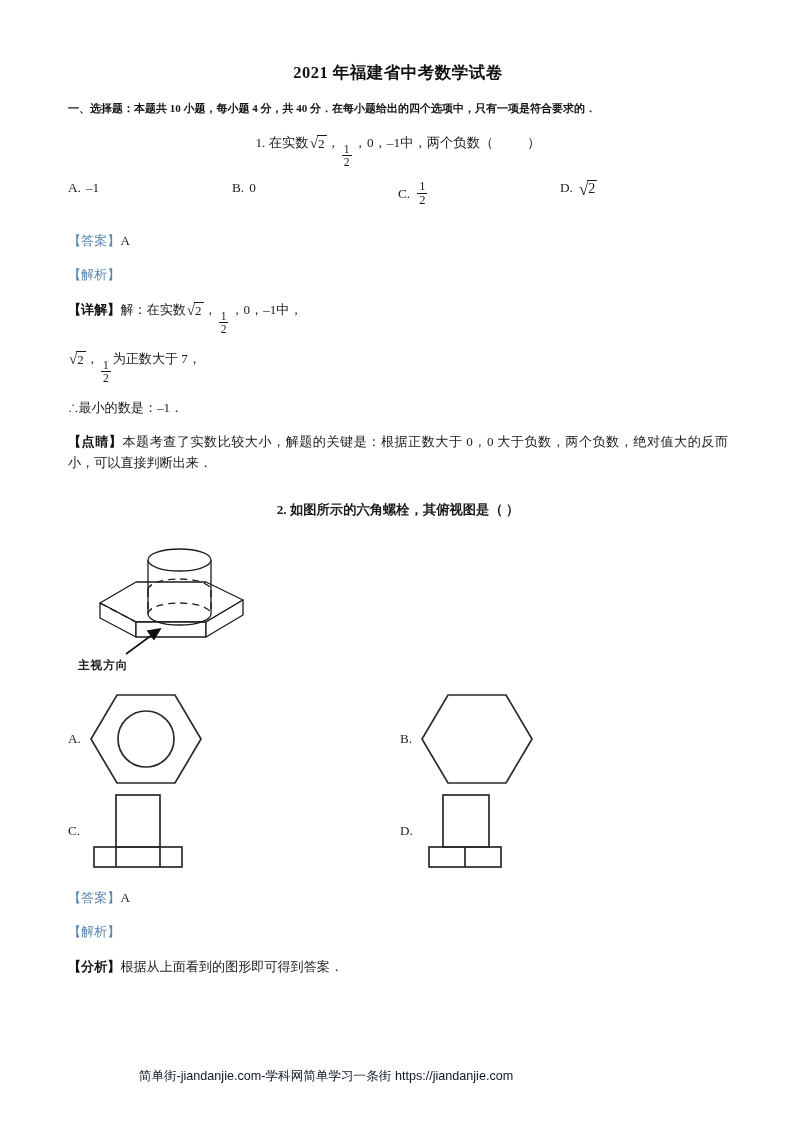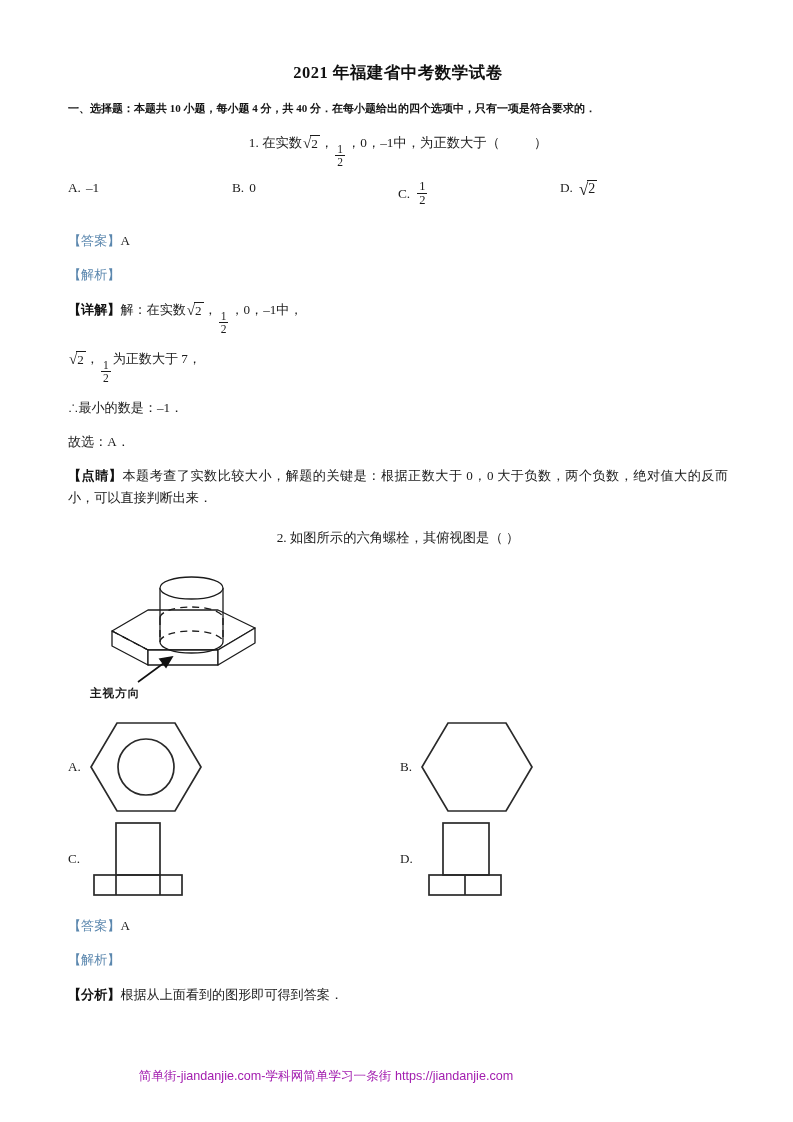--- a/index.html
+++ b/index.html
@@ -69,21 +69,21 @@
     line-height:1.6;
   }
   .ans-line .val{color:#1b1b1b;}
   .body-line{
     font-size:13.1px;
     line-height:1.62;
     margin-top:13px;
     color:#1b1b1b;
     text-align:justify;
   }
-  .tight{margin-top:19px;}
+  .tight{margin-top:25px;font-weight:bold;}
   .lbl{font-weight:bold;color:#111;}
 
   
   .sqrt{
     display:inline-flex;
     align-items:flex-start;
     position:relative;
     padding-left:1px;
   }
   .sqrt .radsym{
@@ -103,21 +103,21 @@
     align-items:center;
     vertical-align:-0.52em;
     font-size:11.5px;
     line-height:1.05;
     margin:0 2px;
   }
   .frac .num{padding:0 2px;}
   .frac .den{padding:0 2px;border-top:1.1px solid #1b1b1b;}
 
   
-  .fig3d{margin-top:10px;margin-left:22px;}
+  .fig3d{margin-top:10px;margin-left:10px;}
   .choice-grid{
     position:relative;
     margin-top:8px;
     height:100px;
   }
   .choice-grid2{
     position:relative;
     margin-top:4px;
     height:90px;
   }
@@ -130,42 +130,42 @@
     font-size:13.1px;
     margin-right:6px;
   }
   .footer{
     position:absolute;
     left:0;
     top:1068px;
     width:652px;
     text-align:center;
     font-size:12.6px;
-    color:#a21caf;
+    color:#0f172a;
     font-family:"Liberation Sans","DejaVu Sans",sans-serif;
   }
 </style>
 </head>
 <body>
 
 <div class="page">
   <div class="doc">
 
     <div class="title">2021 年福建省中考数学试卷</div>
 
     <div class="section-head">一、选择题：本题共 10 小题，每小题 4 分，共 40 分．在每小题给出的四个选项中，只有一项是符合要求的．</div>
 
     <div class="q-line">
       <span>1. 在实数</span><span class="sqrt">
           <span class="radsym">√</span>
           <span class="rad">2</span>
         </span><span>，</span><span class="frac">
           <span class="num">1</span>
           <span class="den">2</span>
-        </span><span>，0，</span><span>–1</span><span>中，为正数大于（</span><span style="display:inline-block;width:34px"></span><span>）</span>
+        </span><span>，0，</span><span>–1</span><span>中，两个负数（</span><span style="display:inline-block;width:34px"></span><span>）</span>
     </div>
 
     <div class="opts">
       <div class="opt" style="left:0px">
         <span>A.</span>
         <span>–1</span>
       </div>
       <div class="opt" style="left:164px">
         <span>B.</span>
         <span>0</span>
@@ -208,21 +208,20 @@
       <span class="sqrt">
           <span class="radsym">√</span>
           <span class="rad">2</span>
         </span><span>，</span><span class="frac">
           <span class="num">1</span>
           <span class="den">2</span>
         </span><span>为正数大于 7，</span>
     </div>
 
     <div class="body-line">∴最小的数是：–1．</div>
-    <div class="body-line">故选：A．</div>
 
     <div class="body-line">
       <span class="lbl">【点睛】</span><span>本题考查了实数比较大小，解题的关键是：根据正数大于 0，0 大于负数，两个负数，绝对值大的反而小，可以直接判断出来．</span>
     </div>
 
     <div class="q-line tight">2. 如图所示的六角螺栓，其俯视图是（        ）</div>
 
     <div class="fig3d">
       <svg width="200" height="128" viewBox="0 0 200 128">
         <g fill="none" stroke="#1b1b1b" stroke-width="1.3" stroke-linejoin="round">

